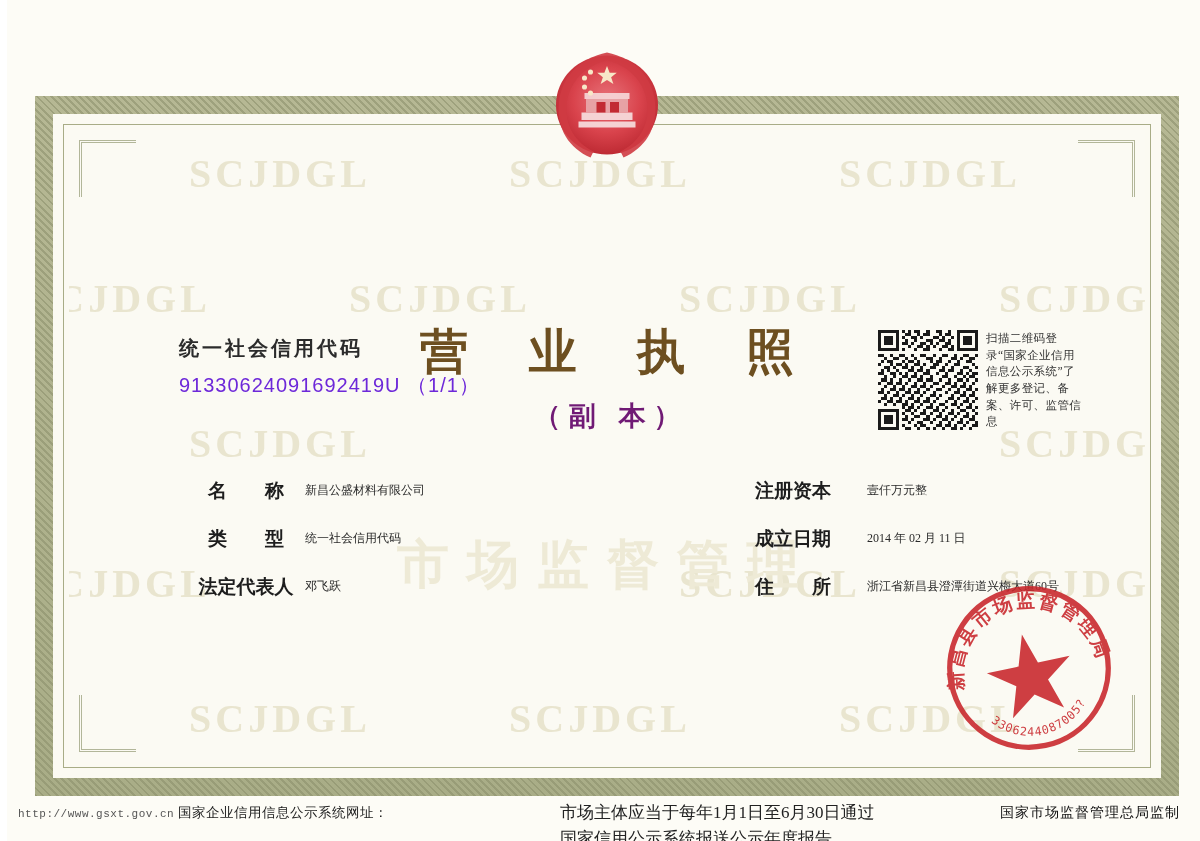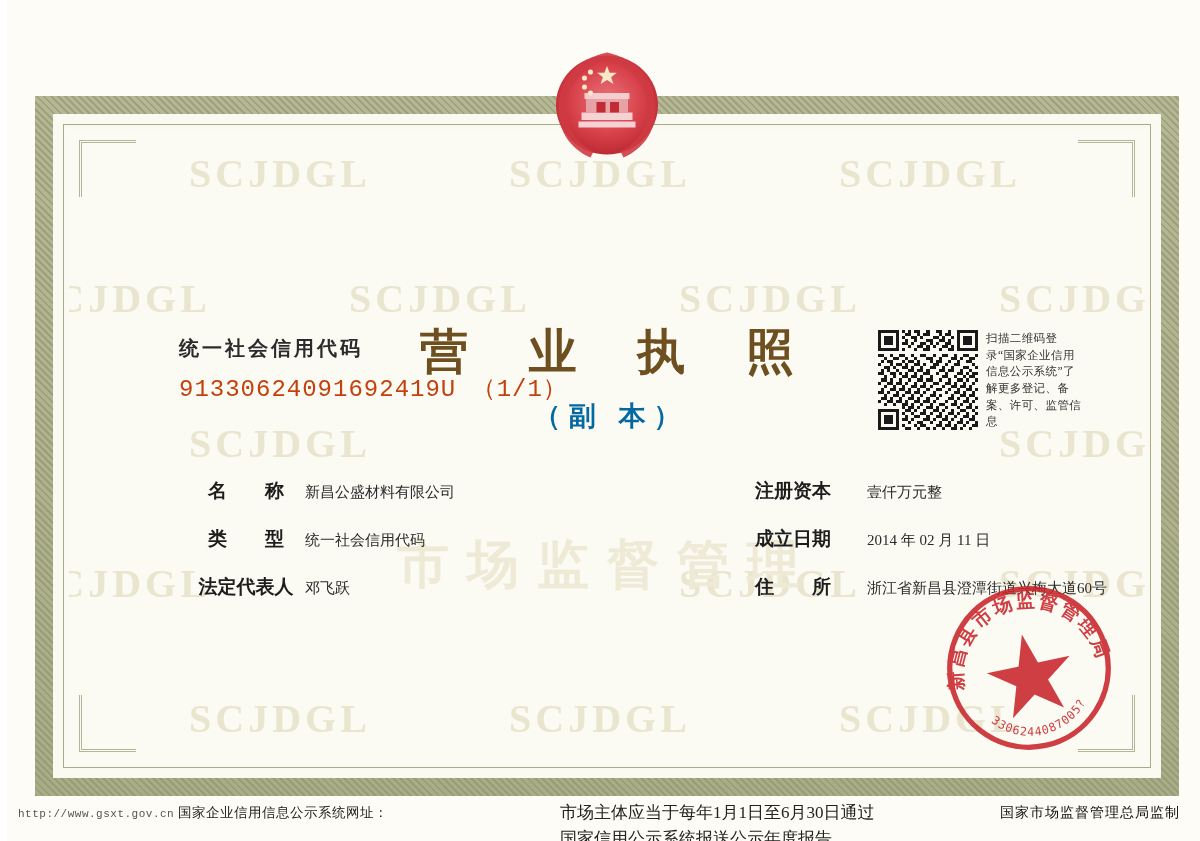--- a/index.html
+++ b/index.html
@@ -135,45 +135,45 @@
     font-size: 48px;
     font-weight: bold;
     letter-spacing: 22px;
     color: #6d4f20;
     text-indent: 22px;
   }
   .title-sub {
     margin-top: 14px;
     font-size: 27px;
     letter-spacing: 8px;
-    color: #0369a1;
+    color: #701a75;
     font-weight: bold;
     text-indent: 8px;
     text-align: center;
   }
 
   
   .code-block {
     position: absolute;
     left: 110px;
     top: 205px;
     z-index: 4;
   }
   .code-label {
     font-size: 20px;
     letter-spacing: 3px;
     color: #2b2b2b;
     font-weight: bold;
   }
   .code-value {
     margin-top: 10px;
-    font-family: Liberation Mono, monospace;
-    font-size: 24px;
+    font-family: Liberation Sans, sans-serif;
+    font-size: 20px;
     letter-spacing: 1px;
-    color: #c2410c;
+    color: #6d28d9;
   }
 
   
   .qr-wrap {
     position: absolute;
     right: 62px;
     top: 200px;
     width: 205px;
     display: flex;
     z-index: 4;
@@ -208,21 +208,21 @@
   }
   .field-label {
     width: 118px;
     flex: 0 0 118px;
     font-size: 19px;
     font-weight: bold;
     color: #1d1d1d;
     letter-spacing: 0px;
   }
   .field-value {
-    font-size: 15px;
+    font-size: 12px;
     color: #2a2a2a;
     line-height: 1.5;
     padding-top: 3px;
   }
   .scope-block {
     position: absolute;
     left: 118px;
     top: 482px;
     width: 530px;
     display: flex;

